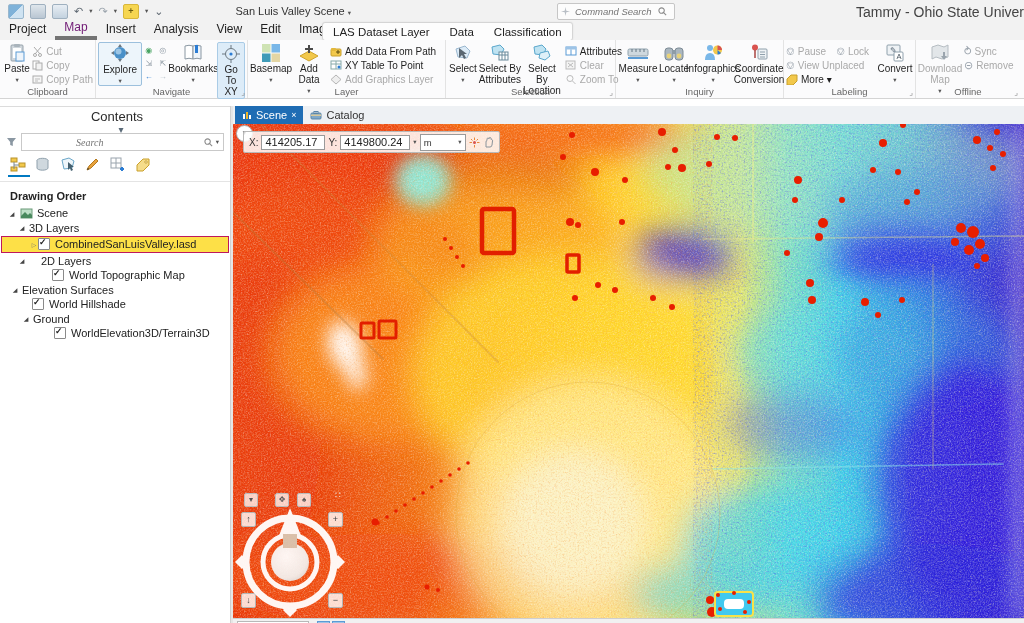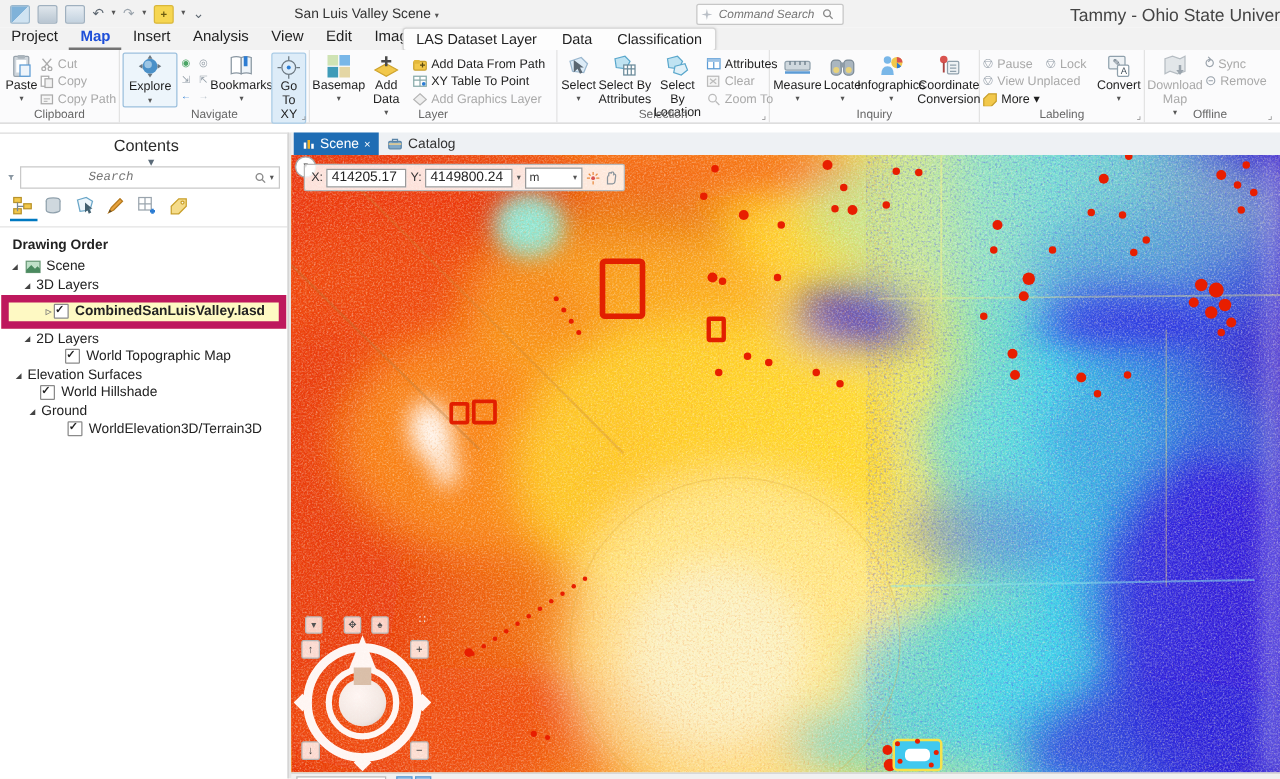--- a/index.html
+++ b/index.html
@@ -15,21 +15,21 @@
   .qi.addin{background:#f6d651;border:1px solid #d9b73a;color:#6b5b10;font-size:9px;text-align:center;line-height:12px;font-weight:bold;}
   .glyph{color:#5c6670;font-size:11px;line-height:1;}
   .dim{color:#9aa3ac;}
   .tb-title{margin-left:72px;color:#333;white-space:nowrap;}
   .cmdsearch{position:absolute;left:557px;top:3px;width:110px;height:15px;border:1px solid #c6c6c6;background:#fcfcfc;border-radius:2px;display:flex;align-items:center;padding:0 3px;gap:3px;}
   .cmdsearch input{border:none;outline:none;background:transparent;font-style:italic;font-size:9.5px;color:#8a8a8a;width:78px;font-family:"Liberation Sans",sans-serif;}
   .tb-user{position:absolute;right:0px;top:4px;font-size:14px;color:#444;white-space:nowrap;}
   
   .tabrow{position:absolute;left:0;top:22px;width:1024px;height:18px;background:#f2f2f2;display:flex;align-items:flex-end;font-size:12px;}
   .mtab{padding:1px 9px 2px 9px;color:#1f1f1f;border-bottom:2px solid transparent;cursor:default;}
-  .mtab.active{color:#1d4ed8;font-weight:bold;border-bottom:2px solid #737373;}
+  .mtab.active{color:#701a75;font-weight:normal;border-bottom:4px solid #737373;}
   .ctxbox{position:absolute;left:322px;top:0px;height:17px;background:#fdfdfd;border:1px solid #d5d5d5;border-radius:3px;display:flex;align-items:center;font-size:11.5px;box-shadow:0 0 2px rgba(0,0,0,.08);}
   .ctab{padding:1px 10px;color:#222;white-space:nowrap;}
   
   .ribbon{position:absolute;left:0;top:40px;width:1024px;height:58px;background:#fbfbfc;border-bottom:1px solid #d4d4d4;display:flex;}
   .rgroup{position:relative;height:58px;border-right:1px solid #e3e3e3;box-sizing:border-box;padding:2px 2px 12px 2px;display:flex;align-items:flex-start;}
   .glabel{position:absolute;bottom:0;left:0;right:0;text-align:center;font-size:9.5px;color:#666;padding-bottom:1px;}
   .launcher{position:absolute;right:2px;bottom:1px;font-size:8px;color:#888;line-height:1;}
   .rbtn{display:flex;flex-direction:column;align-items:center;font-size:10px;color:#1f1f1f;text-align:center;line-height:1.08;padding:1px 1px;box-sizing:border-box;}
   .rbtn .lbl{margin-top:1px;}
   .rbtn .dd{font-size:6.5px;color:#555;margin-top:1px;}
@@ -42,32 +42,32 @@
   .navgrid{display:grid;grid-template-columns:13px 13px;grid-auto-rows:12px;gap:1px;padding-top:3px;}
   .navgrid span{font-size:8px;color:#8f9aa4;text-align:center;line-height:12px;}
   .bigarrow{font-size:12px;line-height:12px;text-align:center;}
   
   .pane{position:absolute;left:0;top:106px;width:230px;height:517px;background:#fff;box-sizing:border-box;border-top:1px solid #dcdcdc;}
   .pane-head{display:flex;align-items:center;height:20px;padding:2px 6px 0 10px;font-size:13px;color:#2b2b2b;flex-direction:column;}
   .pane-head .sp{flex:1;}
   .phi{color:#5a6a78;font-size:10px;margin-left:8px;}
   .searchrow{display:flex;align-items:center;margin:4px 6px 0 6px;gap:4px;}
   .searchbox{flex:1;height:16px;border:1px solid #c9c9c9;background:#fff;display:flex;align-items:center;padding:0 4px;gap:3px;}
-  .searchbox input{border:none;outline:none;flex:1;font-size:10px;font-style:italic;color:#888;font-family:Liberation Mono, monospace;background:transparent;margin-left:48px;}
+  .searchbox input{border:none;outline:none;flex:1;font-size:10px;font-style:italic;color:#888;font-family:Liberation Serif, serif;background:transparent;margin-left:48px;}
   .ptools{display:flex;align-items:center;gap:7px;margin:6px 0 0 10px;padding-bottom:3px;}
   .ptool{width:18px;height:16px;position:relative;}
   .ptool.active::after{content:"";position:absolute;left:-2px;right:-2px;bottom:-4px;height:2px;background:#0079c1;}
   .pane-divider{height:1px;background:#e4e4e4;margin-top:5px;}
   .dorder{font-size:11px;font-weight:bold;color:#222;margin:8px 0 4px 10px;}
   .trow{display:flex;align-items:center;height:14.5px;font-size:11px;color:#222;position:relative;white-space:nowrap;}
   .exp{font-size:6px;color:#444;width:8px;text-align:center;}
   .exp.closed{color:#777;}
   .cb{width:10px;height:10px;border:1px solid #8a8a8a;background:#fff;border-radius:1px;position:relative;margin-right:5px;flex:0 0 auto;}
   .cb::after{content:"\2713";position:absolute;left:0px;top:-2px;font-size:9px;color:#222;font-weight:bold;}
-  .selrow{background:#fef9c3;border:6px solid #be185d;font-weight:bold;}
+  .selrow{background:#fde047;border:1px solid #be185d;}
   
   .vsplit{position:absolute;left:230px;top:106px;width:3px;height:517px;background:#e6e6e6;border-left:1px solid #d0d0d0;}
   .viewtabs{position:absolute;left:233px;top:106px;width:791px;height:18px;background:#eef1f4;display:flex;align-items:stretch;font-size:11px;}
   .vtab{display:flex;align-items:center;gap:4px;padding:0 7px;}
   .vtab.active{background:#1f6db4;color:#fff;}
   .vtab.inactive{color:#333;}
   .vtab .x{font-size:9px;}
   
   .mapview{position:absolute;left:233px;top:124px;width:791px;height:494px;overflow:hidden;background:#ffd12e;}
   .mapview svg.scene{position:absolute;left:0;top:0;}
@@ -504,21 +504,21 @@
       <span class="exp">◢</span>
       <span style="margin-left:3px">3D Layers</span>
     </div>
     <div class="trow selrow" style="padding-left:28px;margin:1px 1px">
       <span class="exp closed">▷</span>
       <span class="cb"></span>
       <span>CombinedSanLuisValley.lasd</span>
     </div>
     <div class="trow" style="padding-left:18px">
       <span class="exp">◢</span>
-      <span style="margin-left:3px">2D Layers</span>
+      <span style="margin-left:15px">2D Layers</span>
     </div>
     <div class="trow" style="padding-left:52px">
       <span class="cb"></span>
       <span>World Topographic Map</span>
     </div>
     <div class="trow" style="padding-left:11px">
       <span class="exp">◢</span>
       <span style="margin-left:3px">Elevation Surfaces</span>
     </div>
     <div class="trow" style="padding-left:32px">

